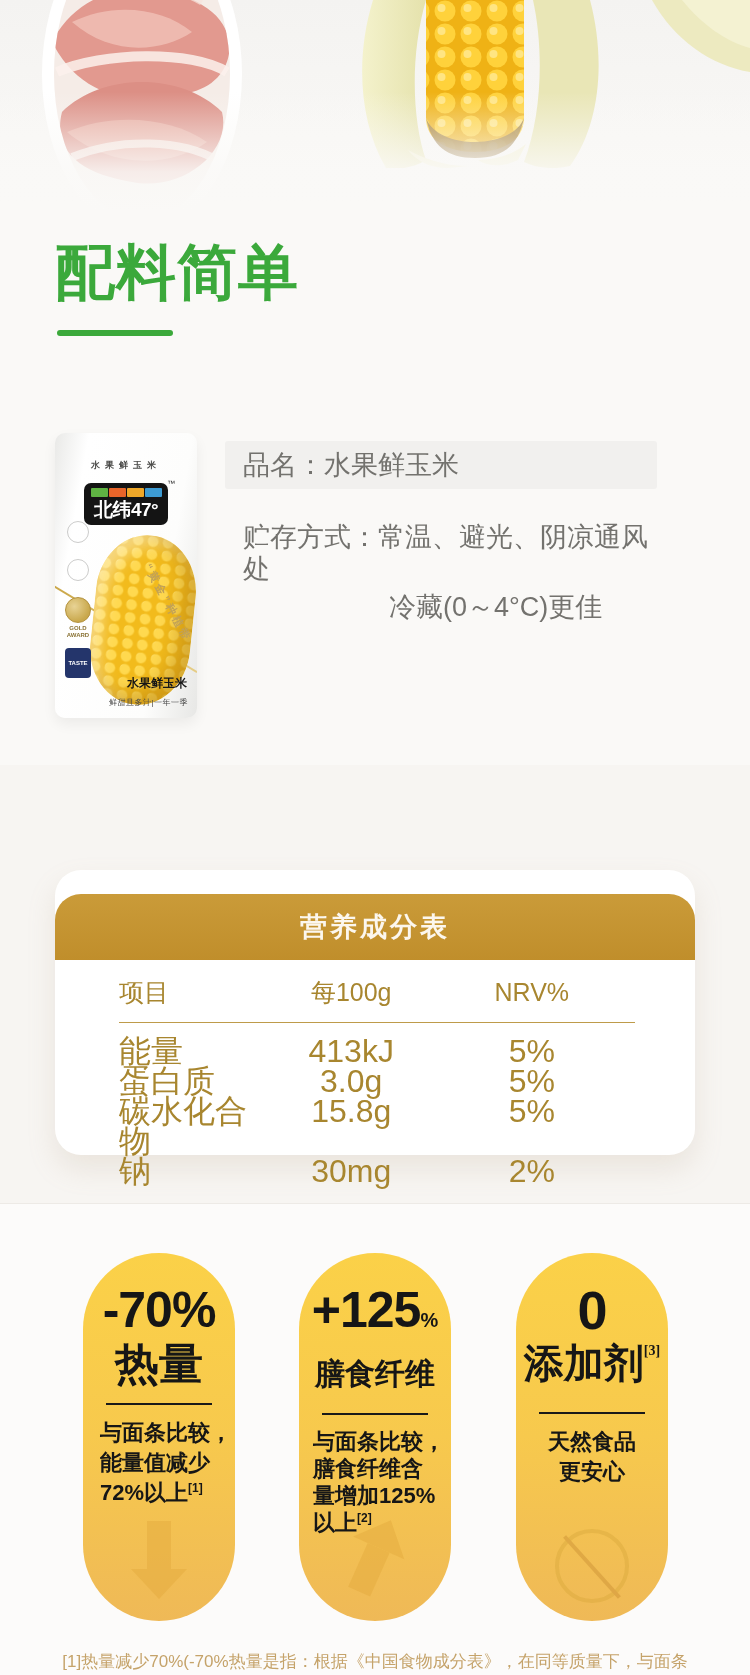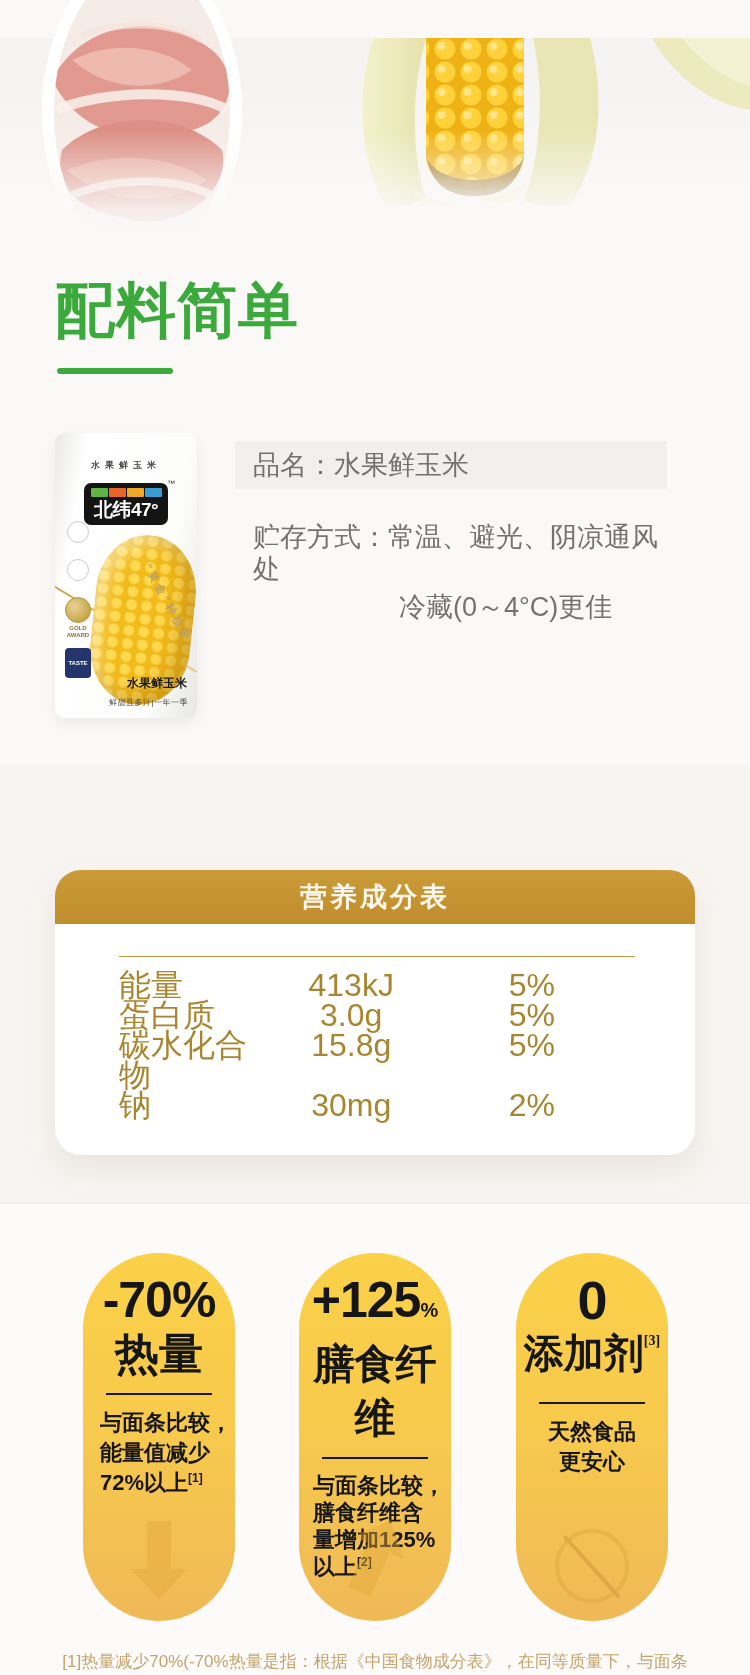--- a/index.html
+++ b/index.html
@@ -1,20 +1,20 @@
 <!DOCTYPE html>
 <html><head>
 <meta charset="utf-8">
 <style>
   html,body{margin:0;padding:0;background:#e9e9e9;}
   .page{position:relative;width:750px;height:1675px;margin:0 auto;overflow:hidden;
         background:#FAF9F7;font-family:"Liberation Sans",sans-serif;}
   
   .zone-hero{position:absolute;top:0;left:0;width:750px;height:345px;
-             background:linear-gradient(180deg,#F4F3F1 0%,#FAF9F7 60%);margin-top:38px;}
+             background:linear-gradient(180deg,#F4F3F1 0%,#FAF9F7 60%);}
   .zone-nutrition{position:absolute;top:765px;left:0;width:750px;height:438px;background:#F7F5F2;}
   .zone-benefits{position:absolute;top:1203px;left:0;width:750px;height:472px;
                  background:#FCFBFA;border-top:1px solid #EDEAE6;box-sizing:border-box;}
   
   .photo-meat{position:absolute;left:42px;top:-78px;width:200px;height:312px;}
   .photo-corn{position:absolute;left:328px;top:0;width:295px;height:168px;}
   .photo-leaf{position:absolute;left:652px;top:0;width:98px;height:75px;}
   .hero-fade{position:absolute;left:0;top:92px;width:750px;height:145px;
              background:linear-gradient(180deg,rgba(250,249,247,0) 0%,rgba(250,249,247,.88) 55%,#FAF9F7 82%);}
   .hero-title{position:absolute;left:55px;top:240px;font-size:60px;font-weight:700;
@@ -53,50 +53,50 @@
               border-radius:50%;margin:0 auto 16px;}
   .medal-gold{width:24px;height:24px;border-radius:50%;margin:0 auto 2px;
               background:radial-gradient(circle at 35% 35%,#E8D395,#C9A84C 70%);
               border:1px solid #B3913C;}
   .medal-gold-label{font-size:6px;color:#8A7335;font-weight:700;line-height:1.1;margin-bottom:10px;}
   .medal-taste{width:26px;height:30px;background:#24356B;border-radius:4px;margin:0 auto;
                color:#FFFFFF;font-size:6px;font-weight:700;display:flex;align-items:center;justify-content:center;}
   .pkg-name{position:absolute;right:10px;bottom:26px;font-size:12px;font-weight:800;color:#161616;z-index:4;}
   .pkg-slogan{position:absolute;right:9px;bottom:10px;font-size:8px;color:#444;letter-spacing:.5px;z-index:4;}
   
-  .info-rows{position:absolute;left:235px;top:441px;width:432px;}
+  .info-rows{position:absolute;left:225px;top:441px;width:432px;}
   .info-row{min-height:48px;display:flex;align-items:center;font-size:27px;color:#73726E;
             padding-left:18px;box-sizing:border-box;border-radius:3px;}
   .info-row.shaded{background:#F1F0EE;}
   .mb30{margin-bottom:30px;} .mb26{margin-bottom:26px;}
   .info-row.multi{display:block;padding-top:2px;}
   .info-row.multi .l1{display:block;line-height:32px;}
   .info-row.multi .l2{display:block;line-height:44px;padding-left:146px;}
   
   .ncard{position:absolute;left:55px;top:870px;width:640px;height:285px;background:#FFFFFF;
          border-radius:26px;box-shadow:0 14px 28px rgba(175,155,130,.18);}
-  .ncard-header{height:54px;border-radius:26px 26px 0 0;
+  .ncard-header{height:66px;border-radius:26px 26px 0 0;
                 background:linear-gradient(180deg,#CA9B39,#C08E2B);
                 display:flex;align-items:center;justify-content:center;
-                color:#FCF7EE;font-size:27px;letter-spacing:3px;font-weight:600;}
+                color:#FCF7EE;font-size:27px;letter-spacing:3px;font-weight:600;margin-top:24px;}
   .ntable{padding:17px 60px 0 64px;color:#A8862F;}
   .nrow{display:grid;grid-template-columns:30% 30% 40%;font-size:32px;line-height:30px;}
   .nrow .c1{text-align:left;} .nrow .c2{text-align:center;} .nrow .c3{text-align:center;}
   .nrow.nhead{font-size:25px;line-height:30px;}
   .nline{border:0;border-top:1px solid #BE9B4A;margin:15px 0 13px;}
   .nrow.body{margin-bottom:0;}
   
   .pill{position:absolute;top:1253px;width:152px;height:368px;border-radius:76px;overflow:hidden;
         background:linear-gradient(180deg,#FBD148 0%,#F7C94D 50%,#EFB957 100%);
         text-align:center;color:#161616;}
   .pill-1{left:83px;} .pill-2{left:299px;} .pill-3{left:516px;}
-  .pill .big1{margin-top:20px;font-size:50px;line-height:54px;font-weight:800;letter-spacing:-1px;}
+  .pill .big1{margin-top:30px;font-size:50px;line-height:54px;font-weight:800;letter-spacing:-1px;}
   .pill .big1 .unit{font-size:20px;font-weight:800;letter-spacing:0;}
   .pill .big2{font-size:44px;line-height:54px;font-weight:800;letter-spacing:0;}
-  .pill-2 .big2{font-size:41px;}
+  .pill-2 .big2{font-size:30px;}
   .pill-3 .big1{font-size:54px;}
   .pill-3 .big2{font-size:40px;font-family:Liberation Serif, serif;}
   .bigsup{font-size:14px;font-weight:700;position:relative;top:-22px;letter-spacing:0;}
   .pill-div{width:106px;height:2px;background:#191919;border:0;margin:12px auto 13px;}
   .pill .desc{font-size:22px;line-height:30px;font-weight:600;text-align:left;padding-left:17px;}
   .pill-2 .desc{font-size:22px;line-height:27px;padding-left:14px;}
   .pill-3 .desc{text-align:center;padding-left:0;}
   .descsup{font-size:12px;position:relative;top:-8px;}
   
   .wm{position:absolute;left:50%;opacity:.45;}
@@ -202,20 +202,25 @@
     <div class="info-row multi">
       <span class="l1">贮存方式：常温、避光、阴凉通风处</span>
       <span class="l2">冷藏(0～4°C)更佳</span>
     </div>
   </div>
 
   <div class="zone-nutrition"></div>
   <div class="ncard">
     <div class="ncard-header">营养成分表</div>
     <div class="ntable">
+      <div class="nrow nhead">
+        <span class="c1">项目</span>
+        <span class="c2">每100g</span>
+        <span class="c3">NRV%</span>
+      </div>
       <hr class="nline">
       <div class="nrow body">
         <span class="c1">能量</span>
         <span class="c2">413kJ</span>
         <span class="c3">5%</span>
       </div>
       <div class="nrow body">
         <span class="c1">蛋白质</span>
         <span class="c2">3.0g</span>
         <span class="c3">5%</span>

